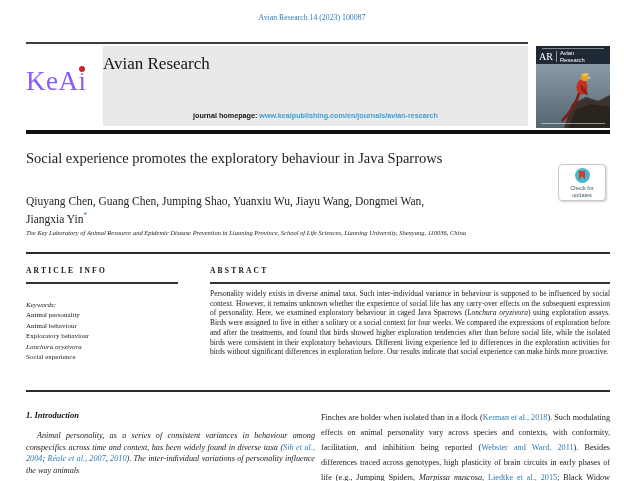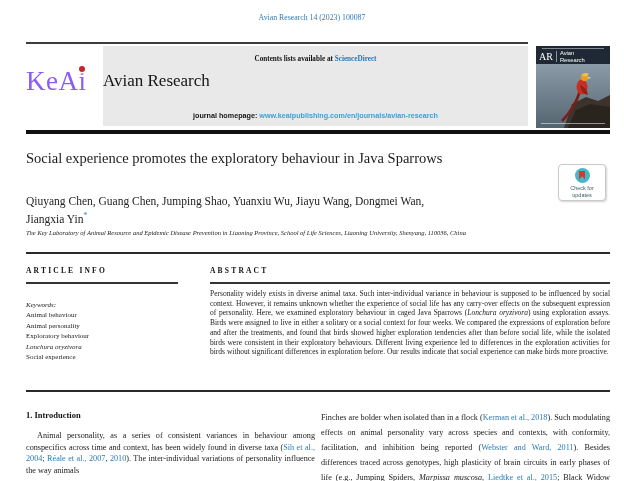--- a/index.html
+++ b/index.html
@@ -58,21 +58,21 @@
   .col-rule { margin-top:7px; height:2px; background:#333; }
   .keywords { margin-top:16px; font-size:7px; line-height:10.4px; color:#222; }
   .kw-label { font-style:italic; }
   .kw-italic { font-style:italic; }
 
   .abs-col { position:absolute; left:210px; top:266px; width:400px; }
   .abs-text { margin-top:5px; font-size:7.5px; line-height:9.7px; text-align:justify; color:#1a1a1a; }
 
   .rule-bottom { position:absolute; left:26px; top:390px; width:584px; height:2px; background:#2a2a2a; }
 
-  .intro-left { position:absolute; left:26px; top:410px; width:289px; }
+  .intro-left { position:absolute; left:26px; top:410px; width:289px;font-style:italic; }
   .intro-heading { font-size:8.5px; font-weight:bold; color:#111; }
   .intro-para { margin-top:10px; font-size:8.2px; line-height:11.6px; text-align:justify; text-indent:11px; }
   .intro-right { position:absolute; left:321px; top:410px; width:289px;
                  font-size:8.2px; line-height:15px; text-align:justify; }
 
   .seg-link { color:#2d7bb5; }
   .seg-i { font-style:italic; }
 </style>
 </head>
 <body>
@@ -81,23 +81,20 @@
 
   <div class="top-citation">Avian Research 14 (2023) 100087</div>
 
   <div class="rule-top"></div>
 
   <div class="keai">
     <span>KeA</span><span class="i-wrap"><span>i</span><span class="dot"></span></span>
   </div>
 
   <div class="gray-panel">
-    <div class="contents-line">
-      <span>Contents lists available at </span><span class="sd-link">ScienceDirect</span>
-    </div>
     <div class="journal-title">Avian Research</div>
     <div class="homepage-line">
       <span>journal homepage: </span><span class="hp-url">www.keaipublishing.com/en/journals/avian-research</span>
     </div>
   </div>
 
   <div class="cover">
     <div class="cover-topline"></div>
     <div class="cover-band">
       <span class="cover-ar">AR</span>
@@ -145,22 +142,22 @@
 
   <div class="affiliation">The Key Laboratory of Animal Resource and Epidemic Disease Prevention in Liaoning Province, School of Life Sciences, Liaoning University, Shenyang, 110036, China</div>
 
   <div class="rule-mid"></div>
 
   <div class="info-col">
     <div class="col-heading">ARTICLE INFO</div>
     <div class="col-rule"></div>
     <div class="keywords">
       <div class="kw-label">Keywords:</div>
+      <div>Animal personality</div>
       <div>Animal behaviour</div>
-      <div>Animal personality</div>
       <div>Exploratory behaviour</div>
       <div class="kw-italic">Lonchura oryzivora</div>
       <div>Social experience</div>
     </div>
   </div>
 
   <div class="abs-col">
     <div class="col-heading">ABSTRACT</div>
     <div class="col-rule"></div>
     <div class="abs-text"><span>Personality widely exists in diverse animal taxa. Such inter-individual variance in behaviour is supposed to be influenced by social context. However, it remains unknown whether the experience of social life has any carry-over effects on the subsequent expression of personality. Here, we examined exploratory behaviour in caged Java Sparrows (</span><span class="seg-i">Lonchura oryzivora</span><span>) using exploration assays. Birds were assigned to live in either a solitary or a social context for four weeks. We compared the expressions of exploration before and after the treatments, and found that birds showed higher exploration tendencies after than before social life, while the isolated birds were consistent in their exploratory behaviours. Different living experience led to differences in the exploration activities for birds without significant differences in exploration before. Our results indicate that social experience can make birds more proactive.</span></div>

